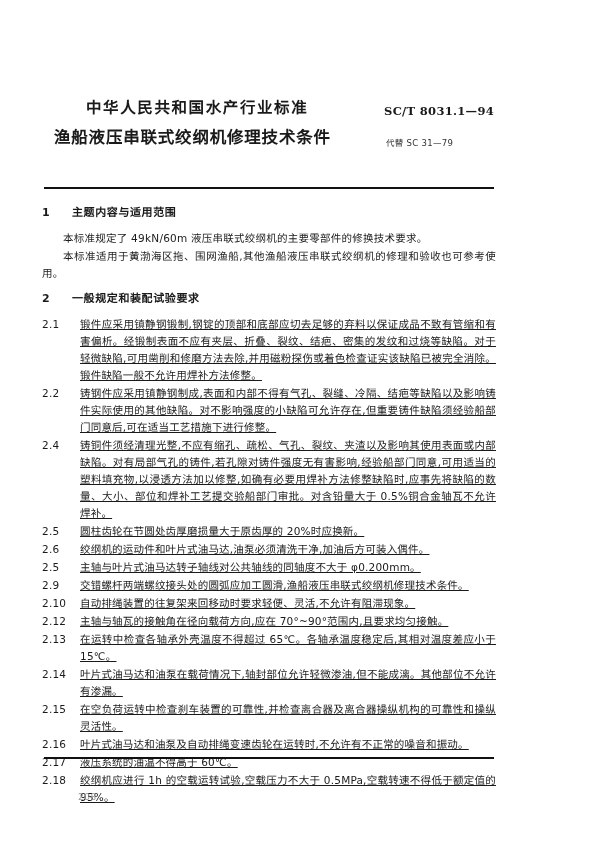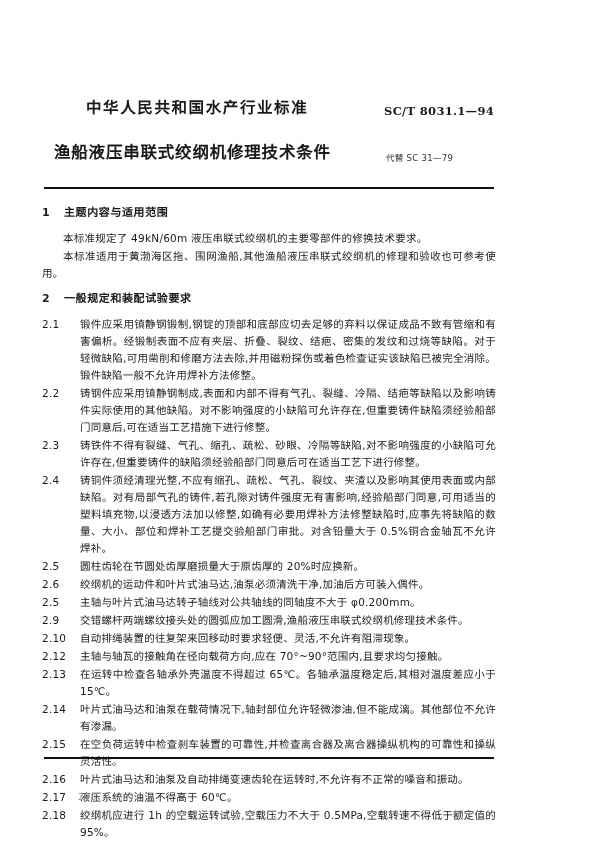--- a/index.html
+++ b/index.html
@@ -31,21 +31,21 @@
     left: 42px;
     right: 42px;
     top: 100px;
   }
   .mast-row {
     display: flex;
     align-items: flex-start;
     justify-content: space-between;
   }
   .mast-row.second {
-    margin-top: 26px;
+    margin-top: 11px;
     gap: 8px;
   }
   .std-org {
     font-weight: bold;
     font-size: 15.5px;
     letter-spacing: 1.6px;
     line-height: 1.1;
     padding-left: 44px;
     white-space: nowrap;
   }
@@ -96,21 +96,21 @@
     font-size: 11px;
     letter-spacing: 0.6px;
     margin: 0 0 9px 0;
     display: flex;
     line-height: 1.45;
   }
   .h2 .num {
     width: 22px;
     flex: 0 0 22px;
   }
-  .h2 .txt { flex: 1; }
+  .h2 .txt { flex: 1; margin-left: 8px; }
 
   .para-indent {
     font-size: 10.5px;
     letter-spacing: 0.25px;
     line-height: 1.62;
     margin: 0 0 1px 0;
     text-indent: 21px;
     text-align: justify;
   }
 
@@ -123,20 +123,21 @@
   }
   .clause .cnum {
     flex: 0 0 38px;
     width: 38px;
     white-space: nowrap;
   }
   .clause .ctxt {
     flex: 1;
     text-align: justify;
     text-justify: inter-ideograph;
+    text-decoration: underline;
   }
   .gap-after { margin-bottom: 9px; }
 
   
   .rule-bottom {
     position: absolute;
     left: 44px;
     right: 42px;
     top: 757px;
     height: 2px;
@@ -199,24 +200,20 @@
 
     <div class="clause">
       <span class="cnum">2.1</span>
       <span class="ctxt">锻件应采用镇静钢锻制,钢锭的顶部和底部应切去足够的弃料以保证成品不致有管缩和有害偏析。经锻制表面不应有夹层、折叠、裂纹、结疤、密集的发纹和过烧等缺陷。对于轻微缺陷,可用凿削和修磨方法去除,并用磁粉探伤或着色检查证实该缺陷已被完全消除。锻件缺陷一般不允许用焊补方法修整。</span>
     </div>
     <div class="clause">
       <span class="cnum">2.2</span>
       <span class="ctxt">铸钢件应采用镇静钢制成,表面和内部不得有气孔、裂缝、冷隔、结疤等缺陷以及影响铸件实际使用的其他缺陷。对不影响强度的小缺陷可允许存在,但重要铸件缺陷须经验船部门同意后,可在适当工艺措施下进行修整。</span>
     </div>
     <div class="clause">
-      <span class="cnum">2.3</span>
-      <span class="ctxt">铸铁件不得有裂缝、气孔、缩孔、疏松、砂眼、冷隔等缺陷,对不影响强度的小缺陷可允许存在,但重要铸件的缺陷须经验船部门同意后可在适当工艺下进行修整。</span>
-    </div>
-    <div class="clause">
       <span class="cnum">2.4</span>
       <span class="ctxt">铸铜件须经清理光整,不应有缩孔、疏松、气孔、裂纹、夹渣以及影响其使用表面或内部缺陷。对有局部气孔的铸件,若孔隙对铸件强度无有害影响,经验船部门同意,可用适当的塑料填充物,以浸透方法加以修整,如确有必要用焊补方法修整缺陷时,应事先将缺陷的数量、大小、部位和焊补工艺提交验船部门审批。对含铅量大于 0.5%铜合金轴瓦不允许焊补。</span>
     </div>
     <div class="clause">
       <span class="cnum">2.5</span>
       <span class="ctxt">圆柱齿轮在节圆处齿厚磨损量大于原齿厚的 20%时应换新。</span>
     </div>
     <div class="clause">
       <span class="cnum">2.6</span>
       <span class="ctxt">绞纲机的运动件和叶片式油马达,油泵必须清洗干净,加油后方可装入偶件。</span>

